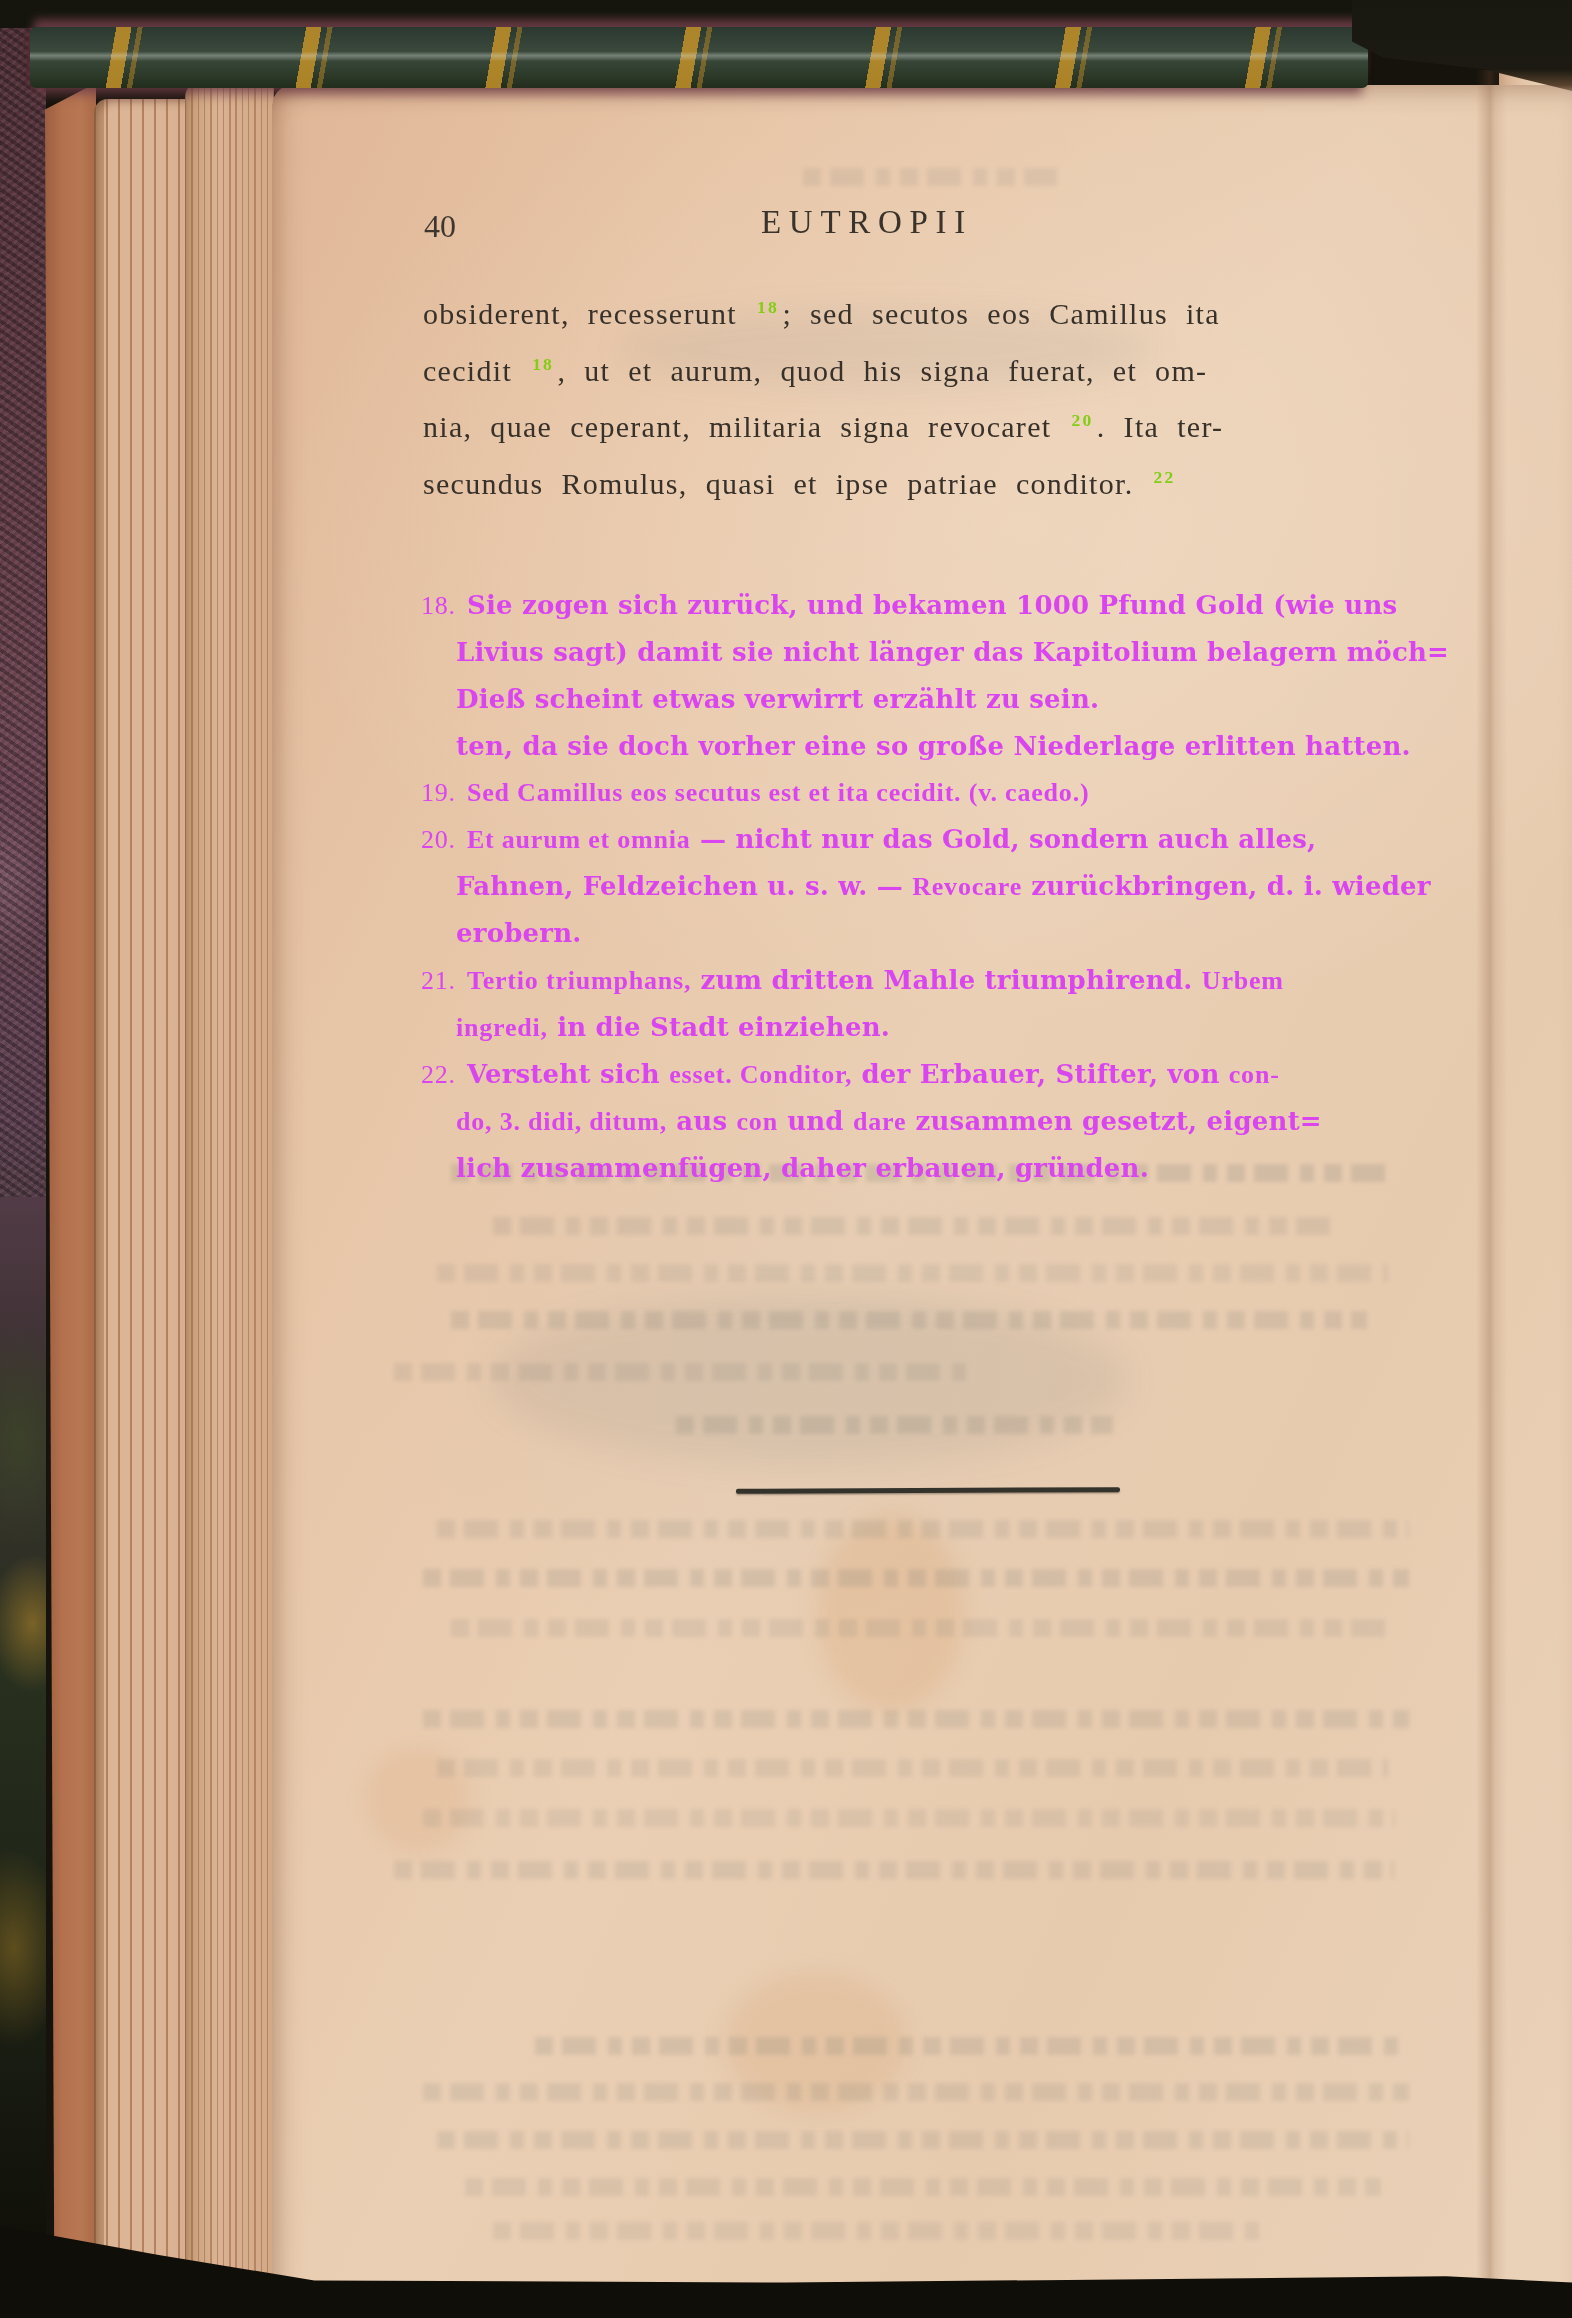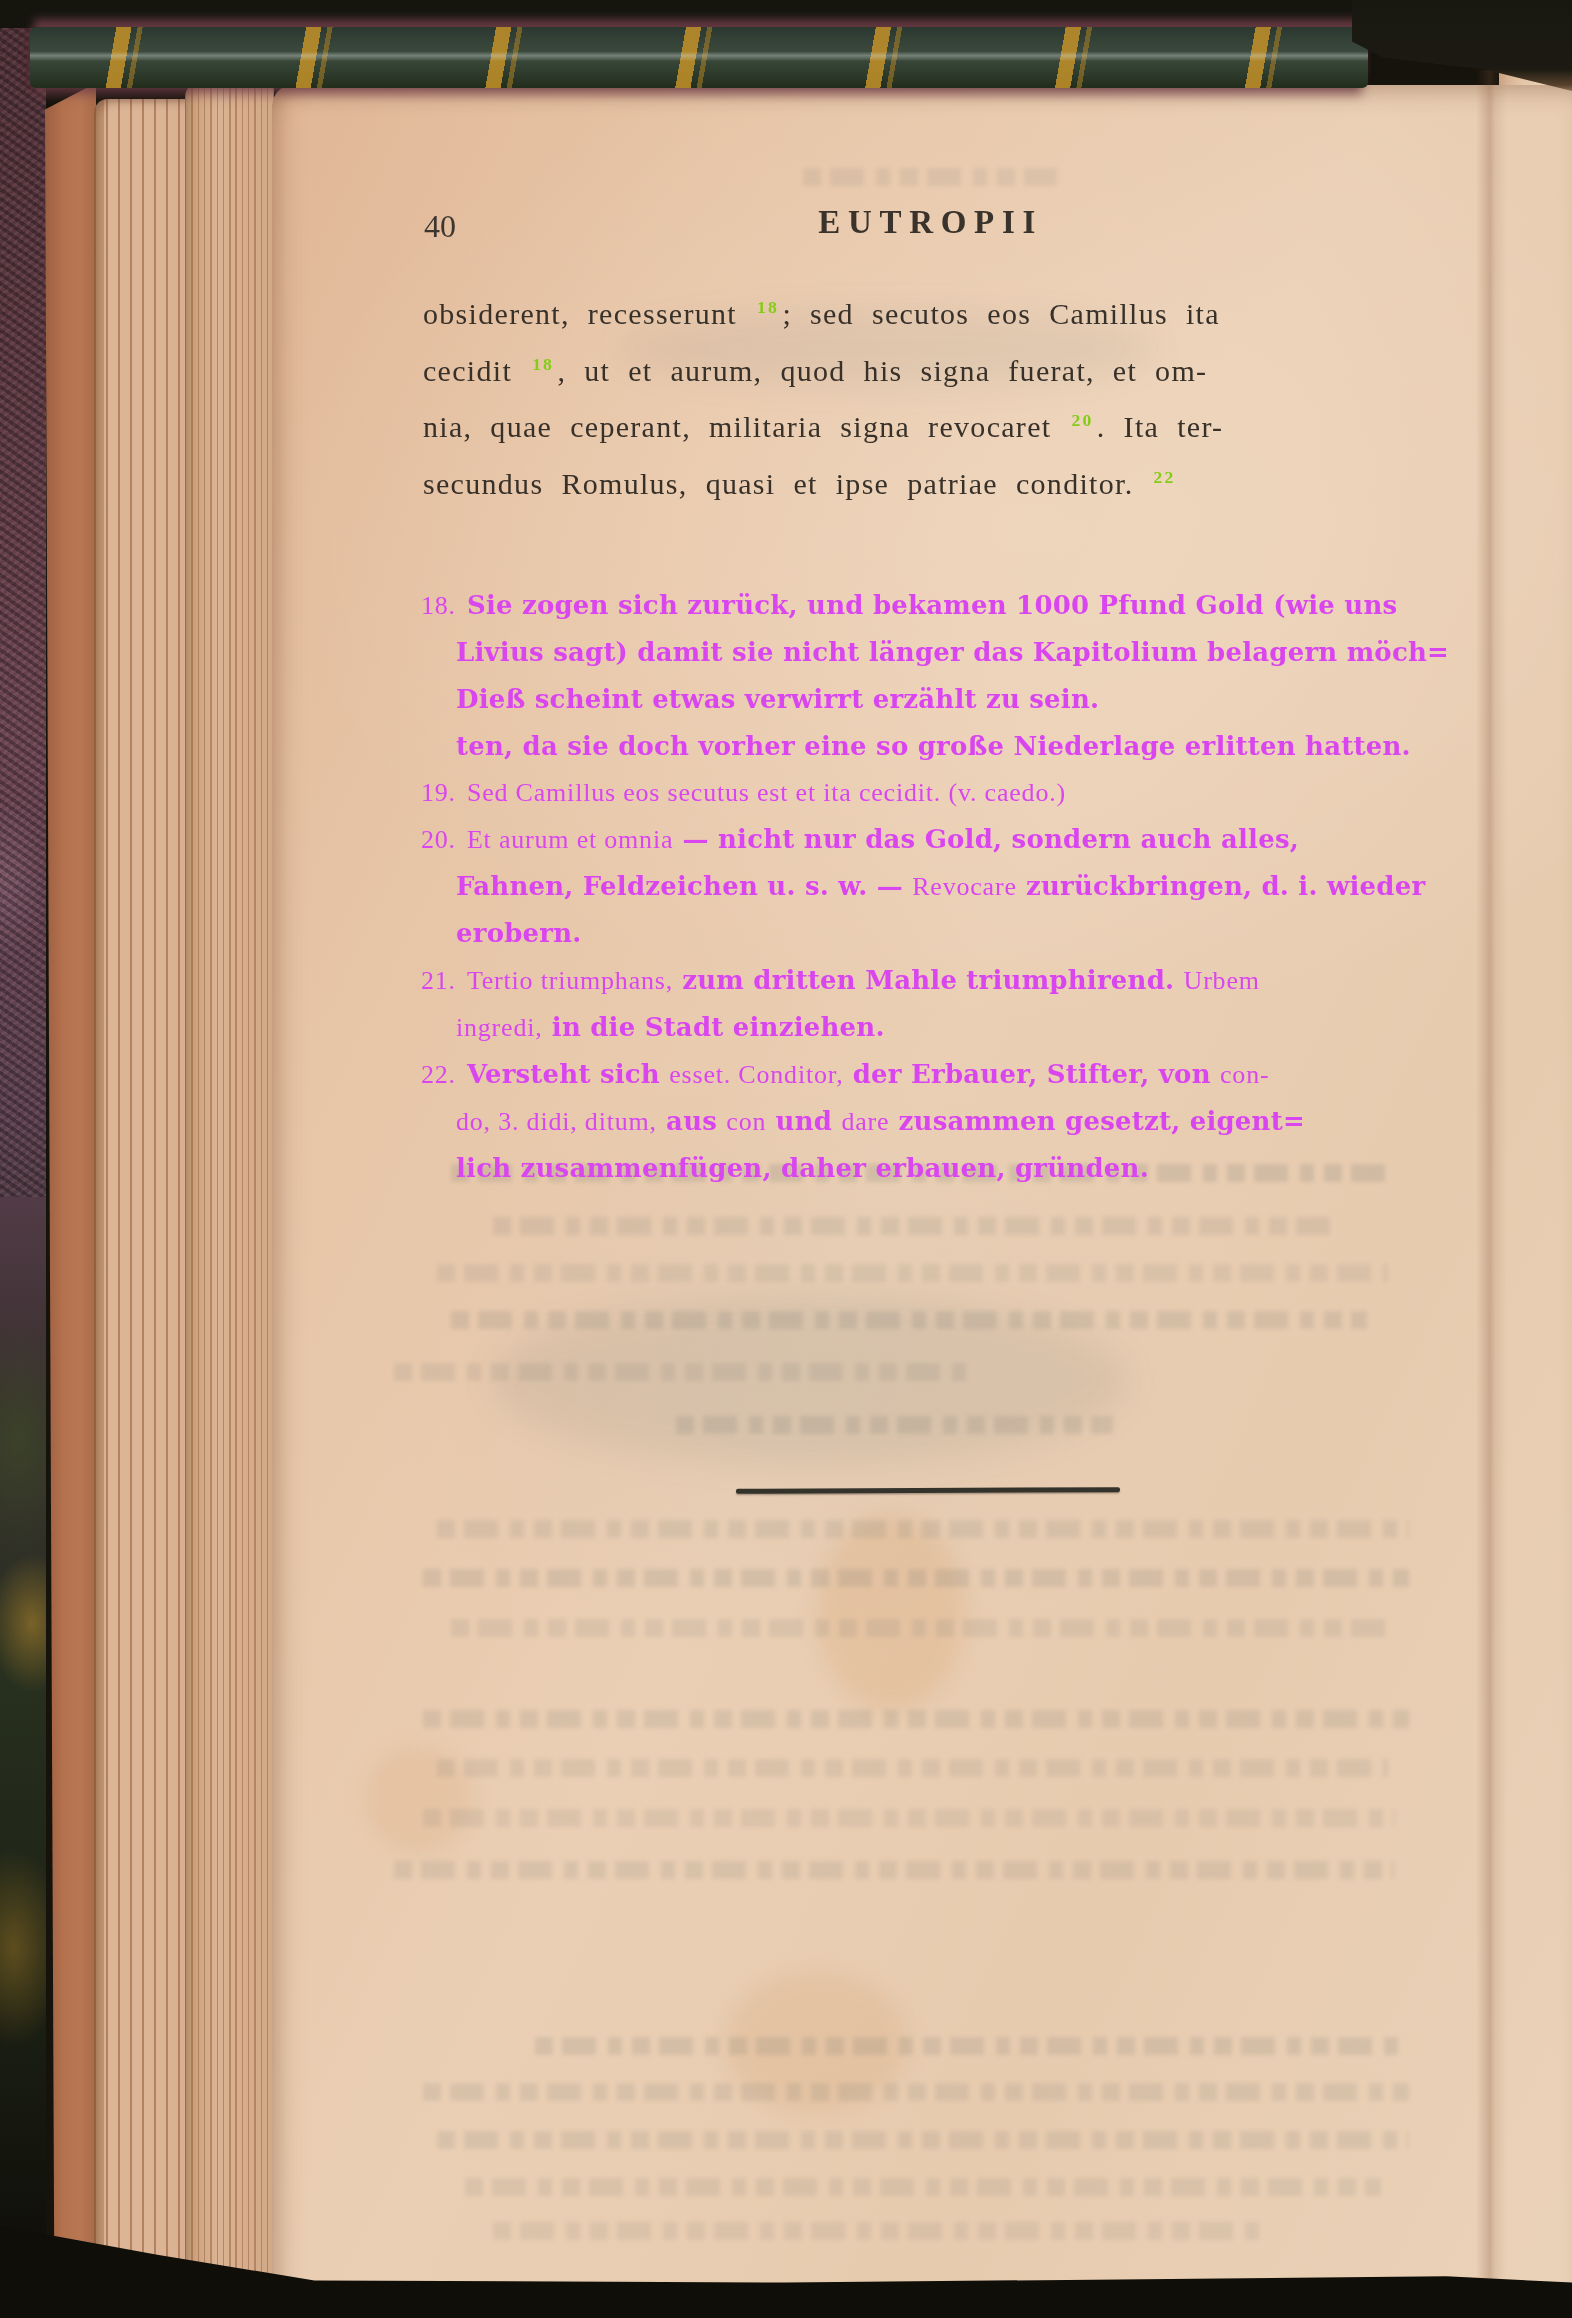--- a/index.html
+++ b/index.html
@@ -59,35 +59,35 @@
     clip-path:polygon(0 0,100% 0,100% 92%,60% 70%,14% 58%,0 42%);}
 
   
   .bottom-band{position:absolute;left:0;top:2212px;width:1572px;height:107px;background:#100e08;
     clip-path:polygon(0 13%,10% 40%,20% 64%,50% 66%,92% 60%,100% 66%,100% 100%,0 100%);}
 
   
   .ink{color:#39322a;}
   .page-number{position:absolute;left:424px;top:208px;font-size:32px;color:#3d362f;
     font-family:"Liberation Serif",serif;}
-  .running-header{position:absolute;left:761px;top:204px;width:282px;text-align:right;
-    font-size:33px;font-weight:bold;letter-spacing:7.7px;color:#3a332b;
+  .running-header{position:absolute;left:761px;top:204px;width:282px;text-align:left;
+    font-size:33px;font-weight:normal;letter-spacing:7.7px;color:#3a332b;
     font-family:"Liberation Serif",serif;}
 
   .latin{position:absolute;left:423px;top:282px;width:1028px;font-size:30px;line-height:51px;
     color:#38312a;font-family:"Liberation Serif",serif;letter-spacing:1.3px;word-spacing:9.2px;}
   .lat-line{white-space:nowrap;}
   .fnref{font-size:17.6px;vertical-align:10.6px;letter-spacing:2.1px;margin:0 3.5px 0 2.1px;font-weight:bold;color:#84cc16;}
 
   .footnotes{position:absolute;left:421px;top:582px;width:1042px;font-size:26px;line-height:46px;color:#d946ef;}
   .fn-line{white-space:nowrap;}
   .fn-line.cont{padding-left:35px;}
   .fn-num{font-family:"Liberation Serif",serif;letter-spacing:0.7px;margin-right:11.3px;}
   .fr{font-family:"DejaVu Serif",serif;font-weight:700;letter-spacing:0.2px;}
-  .an{font-family:"Liberation Serif",serif;font-weight:400;letter-spacing:0.8px;}
+  .an{font-family:"Liberation Serif",serif;font-weight:700;letter-spacing:0.8px;}
 
   .rule{position:absolute;left:736px;top:1488px;width:384px;height:5px;background:#33322b;
     border-radius:2.1px;transform:rotate(-.25deg);box-shadow:0 1.4px 1.4px rgba(60,50,40,.35);}
 
   
   .ghost{position:absolute;height:18.3px;filter:blur(2.1px);
     background:repeating-linear-gradient(90deg, rgba(96,102,98,1) 0 18.3px, transparent 18.3px 27px,
       rgba(96,102,98,1) 27px 61px, transparent 61px 73px, rgba(96,102,98,1) 73px 87px, transparent 87px 97px);}
   .smudge{position:absolute;border-radius:50%;filter:blur(15.5px);}
   .stain{position:absolute;border-radius:50%;filter:blur(10px);}

